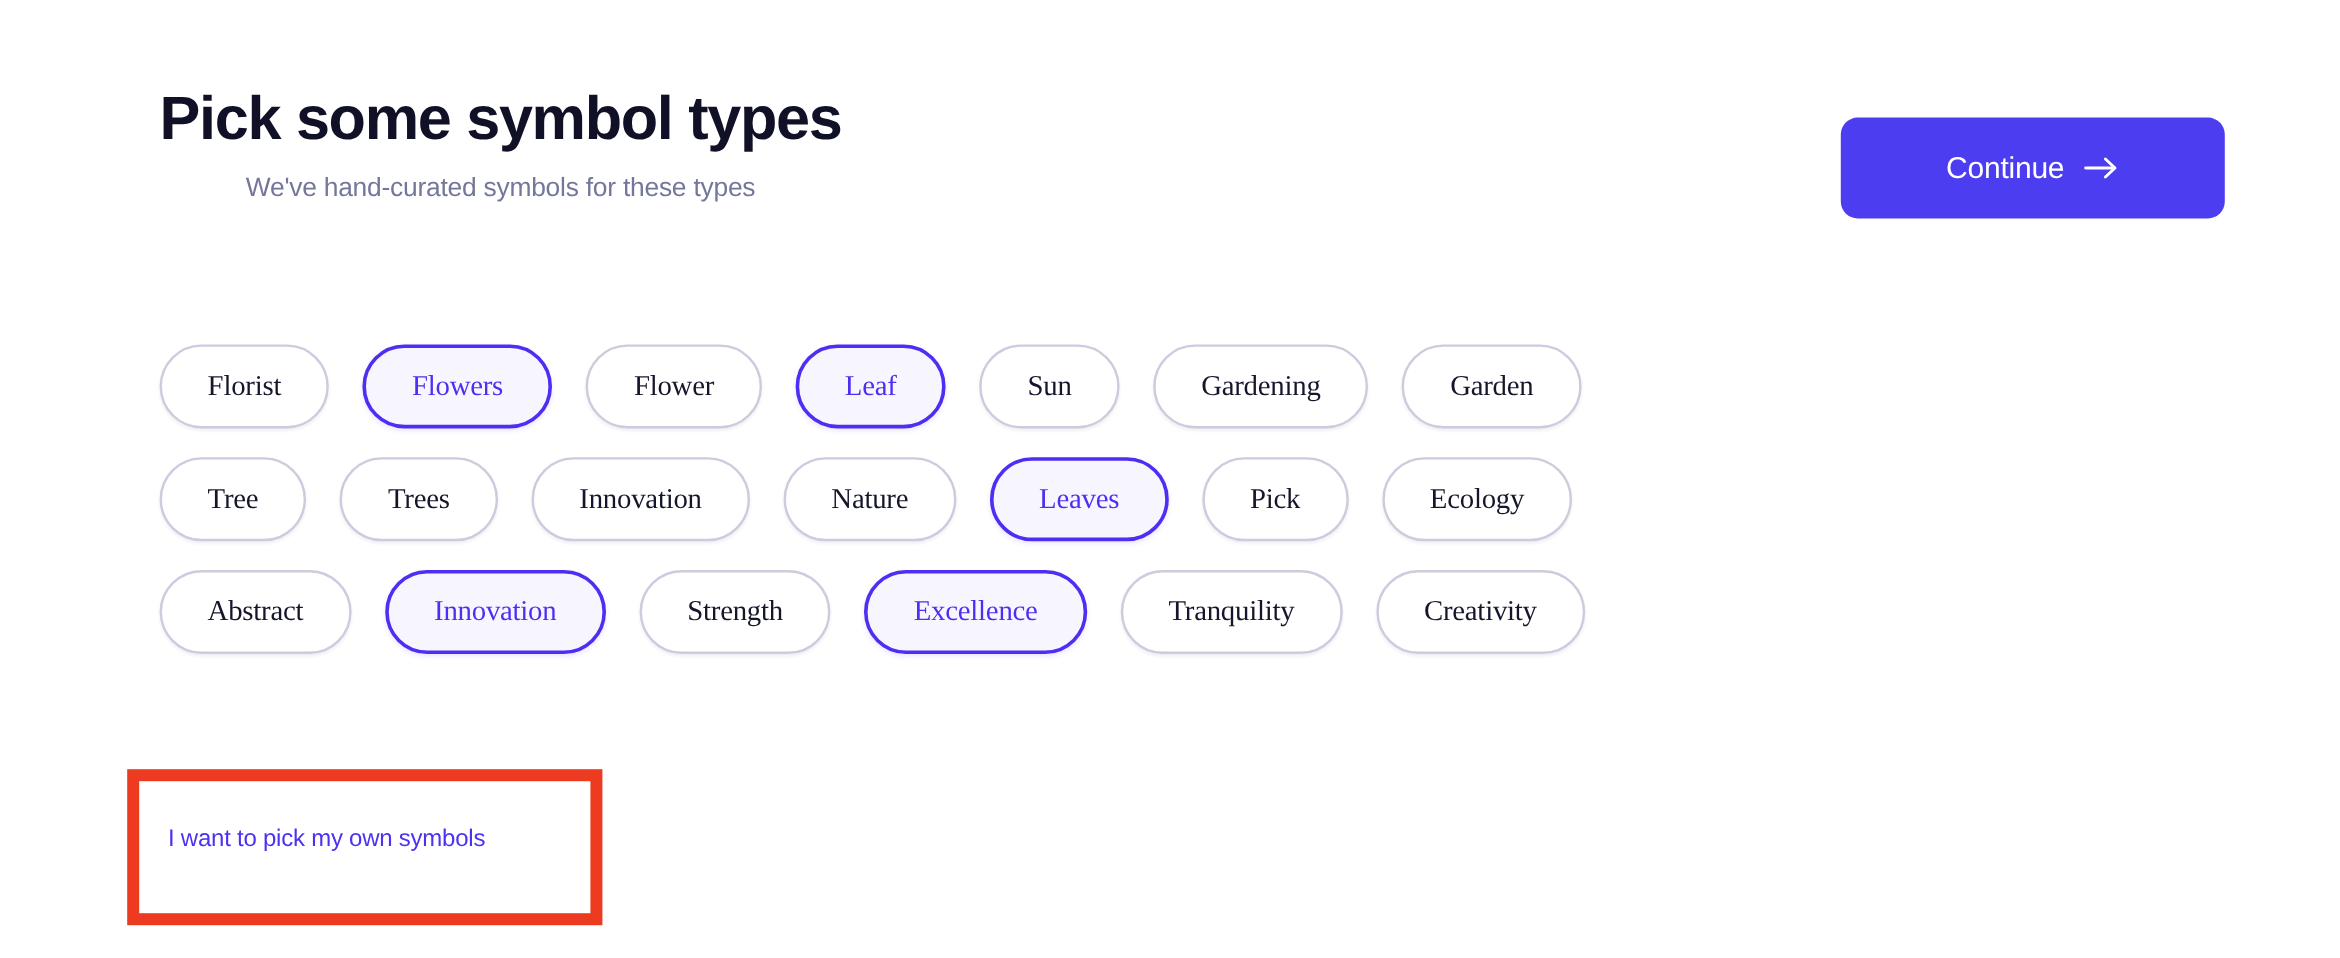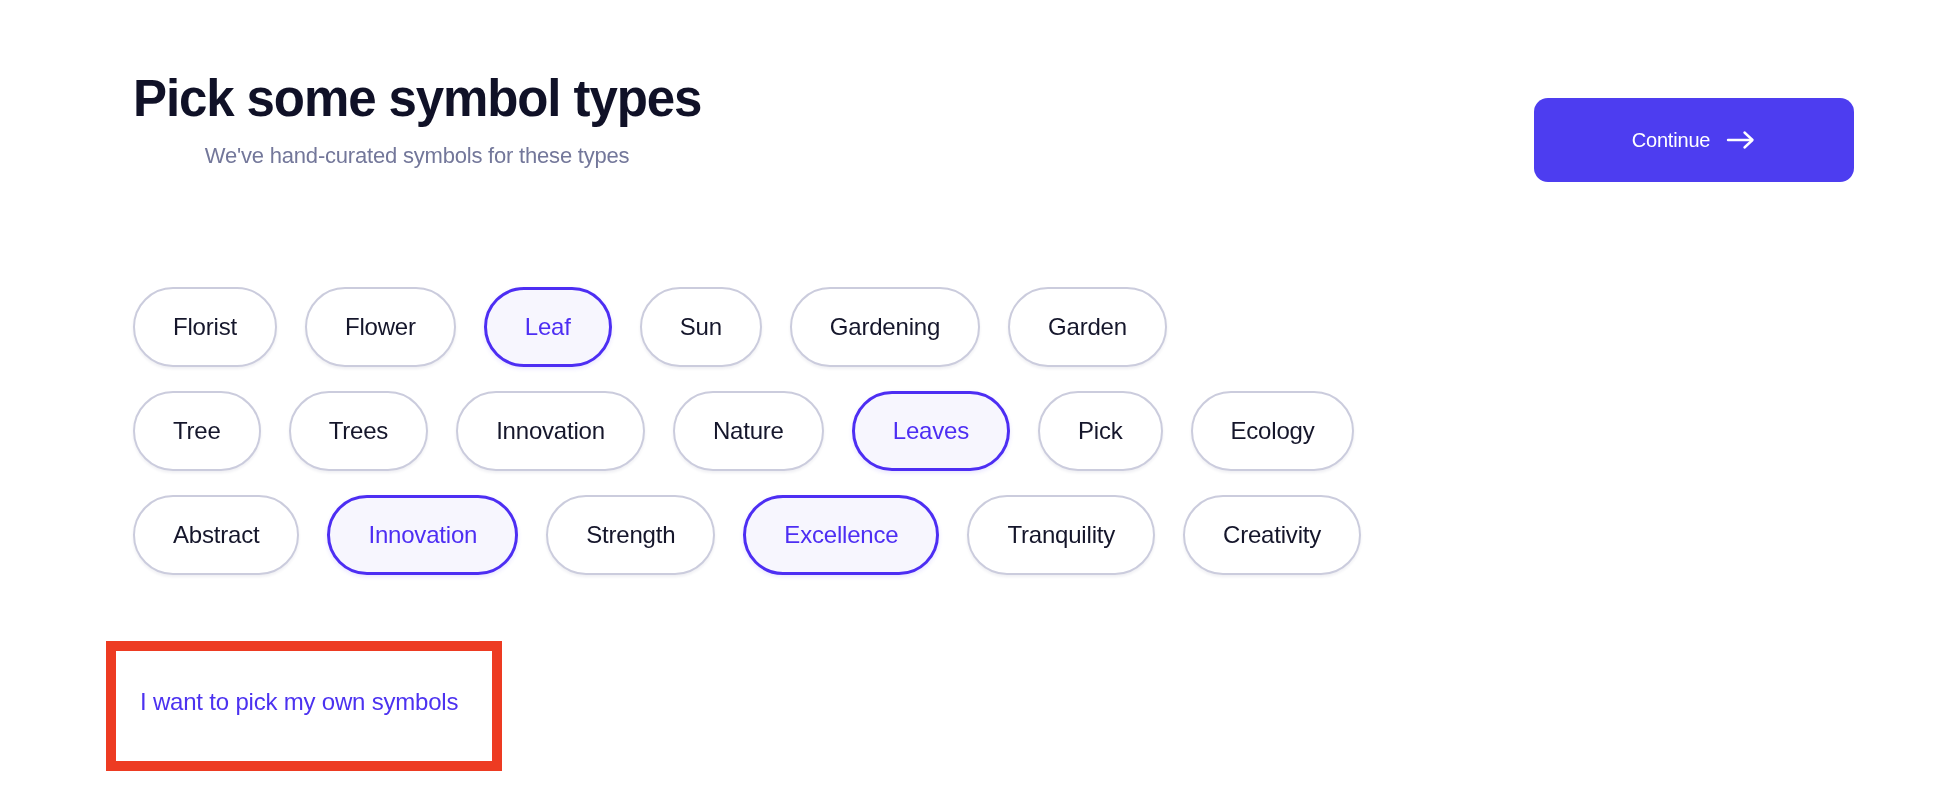--- a/index.html
+++ b/index.html
@@ -66,21 +66,21 @@
     width: 320px;
     height: 84px;
     background: #4d3df0;
     border: none;
     border-radius: 14px;
     cursor: pointer;
     padding: 0;
   }
   .continue-label {
     font-family: "Liberation Sans", "DejaVu Sans", sans-serif;
-    font-size: 20px;
+    font-size: 25px;
     font-weight: 500;
     color: #ffffff;
     letter-spacing: -0.2px;
   }
   .arrow-icon {
     display: block;
     width: 30px;
     height: 22px;
   }
 
@@ -94,29 +94,30 @@
   .chip-row {
     display: flex;
     flex-wrap: nowrap;
     gap: 28px;
     margin-bottom: 24px;
   }
   .chip {
     display: inline-flex;
     align-items: center;
     justify-content: flex-start;
-    height: 80px;
+    height: 70px;
     padding: 0 38px;
     border-radius: 999px;
     background: #ffffff;
     border: 2px solid #cbccdd;
     box-sizing: border-box;
     cursor: pointer;
     box-shadow: 0 2px 3px rgba(30, 35, 90, 0.07);
     white-space: nowrap;
+    font-family: Liberation Serif, serif;
   }
   .chip-label {
     font-size: 24px;
     font-weight: 400;
     color: #15162b;
     letter-spacing: -0.2px;
     line-height: 1;
   }
   .chip.selected {
     background: #f7f6fe;
@@ -135,21 +136,21 @@
     width: 396px;
     height: 130px;
     border: 10px solid #ed3b22;
     box-sizing: border-box;
     background: transparent;
   }
   .own-symbols-link {
     position: absolute;
     left: 140px;
     top: 688px;
-    font-size: 24px;
+    font-size: 20px;
     font-weight: 400;
     color: #4c32f0;
     letter-spacing: -0.2px;
     text-decoration: none;
     cursor: pointer;
     white-space: nowrap;
   }
 </style>
 </head>
 <body>
@@ -171,20 +172,23 @@
         </svg>
       </span>
     </button>
   </div>
 
   <div class="chip-area">
     <div class="chip-row">
       <div class="chip">
         <span class="chip-label">Florist</span>
       </div>
+      <div class="chip selected">
+        <span class="chip-label">Flowers</span>
+      </div>
       <div class="chip">
         <span class="chip-label">Flower</span>
       </div>
       <div class="chip selected">
         <span class="chip-label">Leaf</span>
       </div>
       <div class="chip">
         <span class="chip-label">Sun</span>
       </div>
       <div class="chip">

